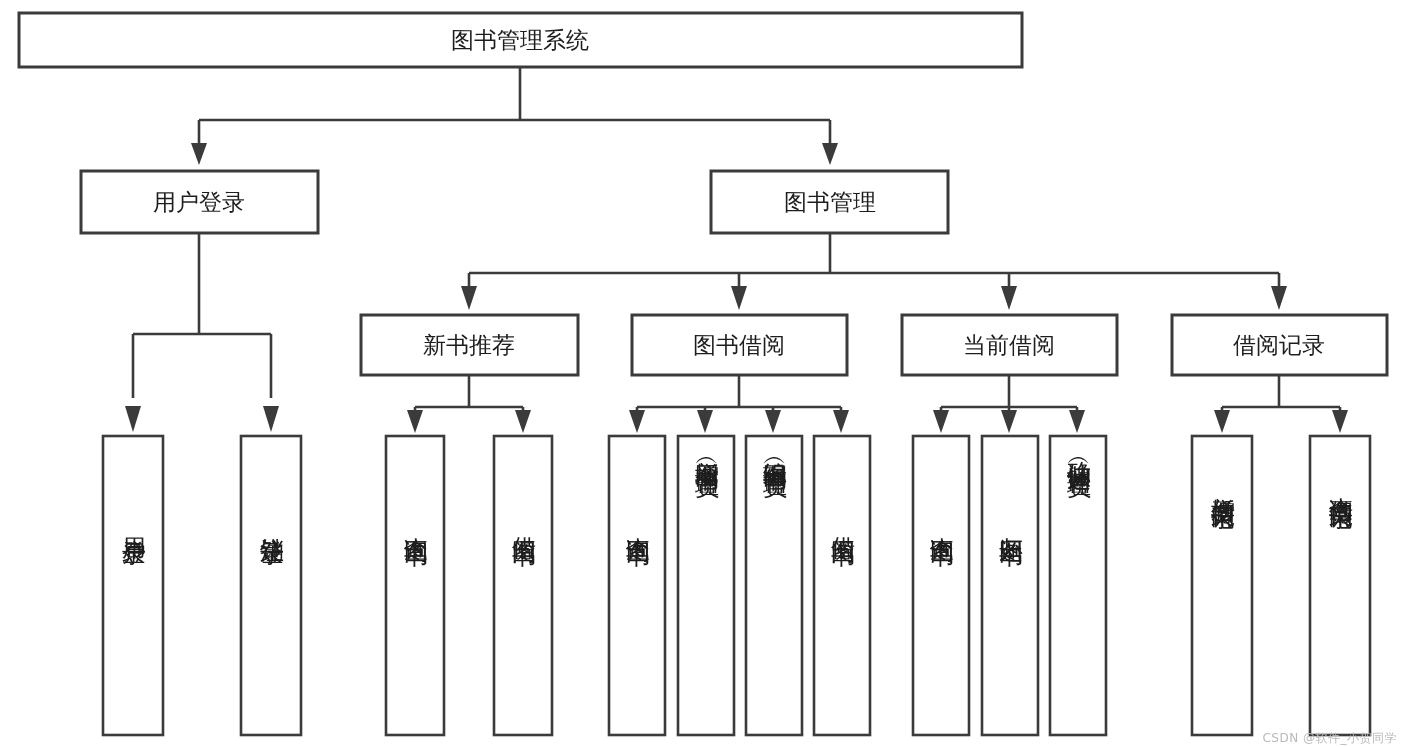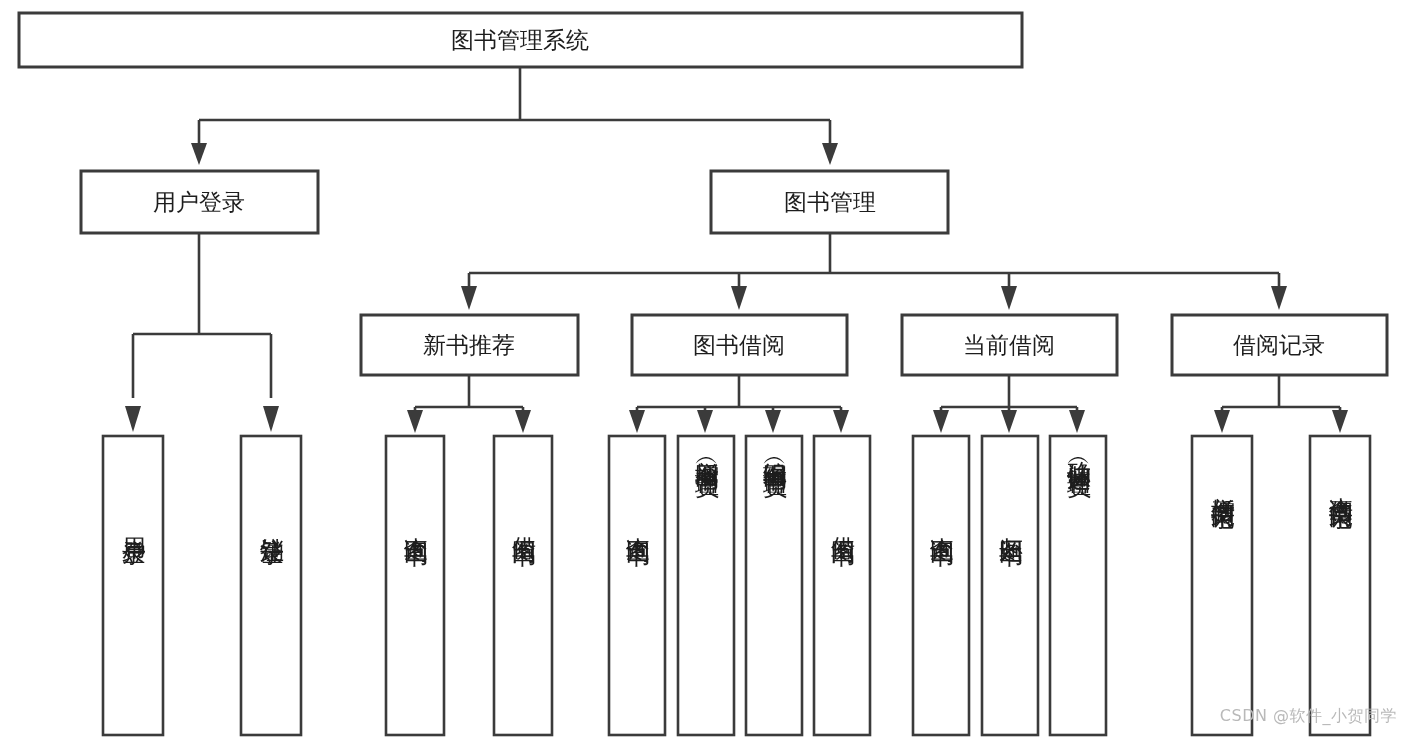--- a/index.html
+++ b/index.html
@@ -65,23 +65,23 @@
     font-family: "DejaVu Sans", "Liberation Sans", sans-serif;
     font-size: 24px;
     line-height: 1.08;
     color: #1d1d1d;
     letter-spacing: 2px;
     white-space: nowrap;
   }
   .watermark {
     position: absolute;
     right: 8px;
-    bottom: 20px;
-    font-family: "DejaVu Sans", "Liberation Sans", sans-serif;
-    font-size: 16px;
+    bottom: 0;
+    font-family: "DejaVu Sans", "Liberation Sans", sans-serif;
+    font-size: 12px;
     color: #b9b9b9;
     white-space: nowrap;
     letter-spacing: 0.5px;
   }
 </style>
 </head>
 <body>
 
 <div id="diagram-root">
 

